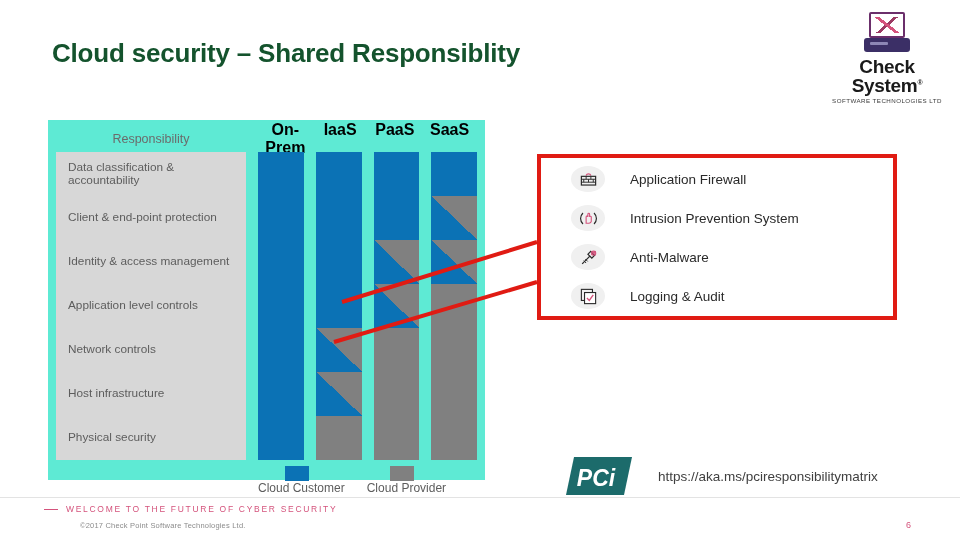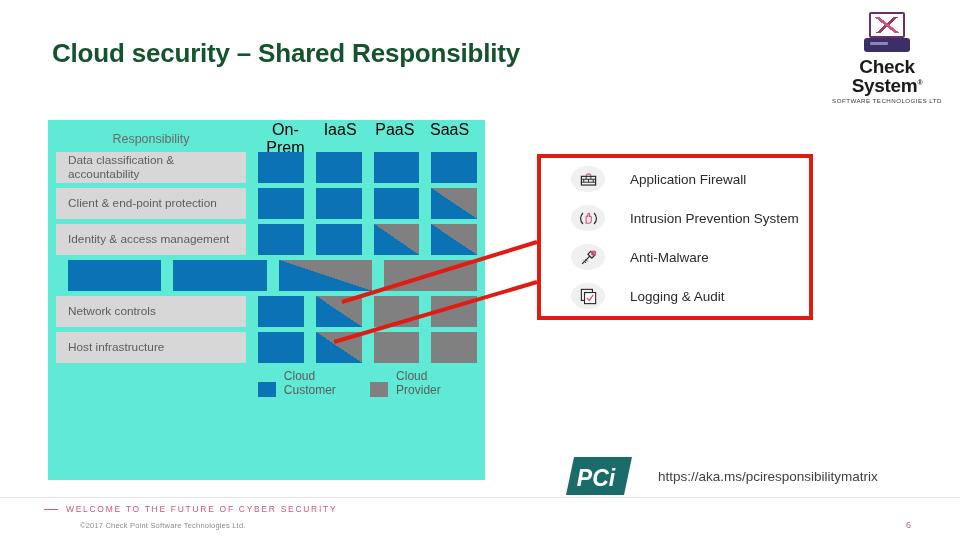--- a/index.html
+++ b/index.html
@@ -118,22 +118,21 @@
     right: 8px;
   }
   .matrix-head {
     display: flex;
     height: 26px;
     align-items: center;
   }
   .matrix-row {
     display: flex;
     align-items: stretch;
-    margin-bottom: 5px;
-    height: 31px;
+    height: 44px;
   }
   .row-label {
     width: 190px;
     flex: 0 0 190px;
     background: #d7d7d7;
     color: #5d5d5d;
     font-size: 11.8px;
     line-height: 13.5px;
     display: flex;
     align-items: center;
@@ -161,50 +160,52 @@
   }
   .cell.blue  { background: #0b72b5; }
   .cell.gray  { background: #808080; }
   .cell.diag  { background: linear-gradient(to bottom left, #808080 0%, #808080 49.6%, #0b72b5 49.6%, #0b72b5 100%); }
 
   .head-track {
     flex: 1;
     display: flex;
     padding-left: 12px;
     box-sizing: border-box;
+    font-weight: bold;
   }
   .head-track > div { flex: 1; text-align: center; }
 
   #matrix-legend {
     display: flex;
     align-items: center;
     margin-top: 6px;
     padding-left: 202px;
     font-size: 12px;
     color: #5d5d5d;
   }
   .legend-swatch {
     width: 24px;
     height: 15px;
     margin-right: 8px;
   }
   .legend-swatch.blue { background: #0b72b5; }
   .legend-swatch.gray { background: #808080; }
   .legend-entry {
     display: flex;
-    align-items: flex-end;
+    align-items: center;
     margin-right: 22px;
+    flex-direction: column;
   }
 
   
   #callout-box {
     position: absolute;
     left: 537px;
     top: 154px;
-    width: 276px;
+    width: 360px;
     height: 166px;
     border: 4px solid #e01b13;
     background: #ffffff;
     box-sizing: border-box;
     z-index: 3;
   }
   .callout-item {
     display: flex;
     align-items: center;
     height: 36px;
@@ -355,20 +356,21 @@
         <div class="matrix-row">
           <div class="row-label">Identity &amp; access management</div>
           <div class="cell-track">
             <div class="cell blue"></div>
             <div class="cell blue"></div>
             <div class="cell diag"></div>
             <div class="cell diag"></div>
           </div>
         </div>
         <div class="matrix-row">
+          <div class="row-label">Application level controls</div>
           <div class="cell-track">
             <div class="cell blue"></div>
             <div class="cell blue"></div>
             <div class="cell diag"></div>
             <div class="cell gray"></div>
           </div>
         </div>
         <div class="matrix-row">
           <div class="row-label">Network controls</div>
           <div class="cell-track">
@@ -376,20 +378,29 @@
             <div class="cell diag"></div>
             <div class="cell gray"></div>
             <div class="cell gray"></div>
           </div>
         </div>
         <div class="matrix-row">
           <div class="row-label">Host infrastructure</div>
           <div class="cell-track">
             <div class="cell blue"></div>
             <div class="cell diag"></div>
+            <div class="cell gray"></div>
+            <div class="cell gray"></div>
+          </div>
+        </div>
+        <div class="matrix-row">
+          <div class="row-label">Physical security</div>
+          <div class="cell-track">
+            <div class="cell blue"></div>
+            <div class="cell gray"></div>
             <div class="cell gray"></div>
             <div class="cell gray"></div>
           </div>
         </div>
       </div>
 
     <div id="matrix-legend">
         <div class="legend-entry">
           <div class="legend-swatch blue"></div>
           <div>Cloud Customer</div>

